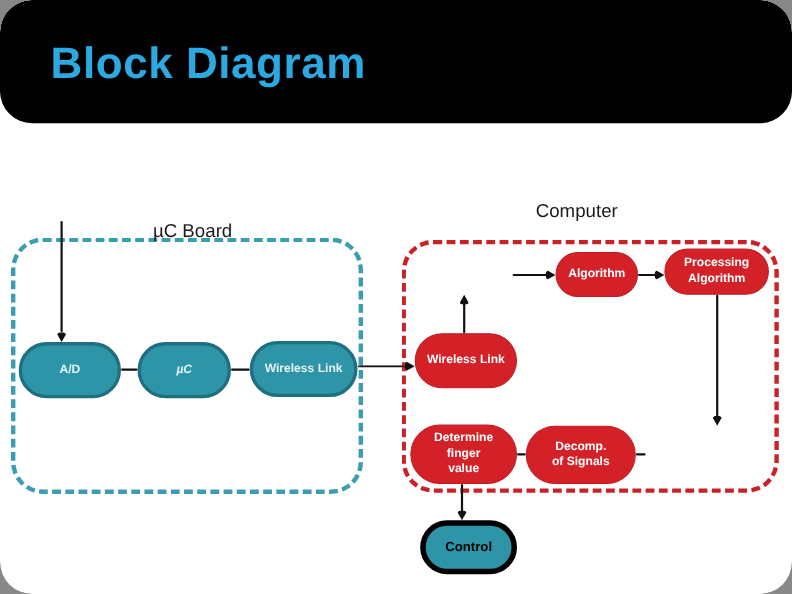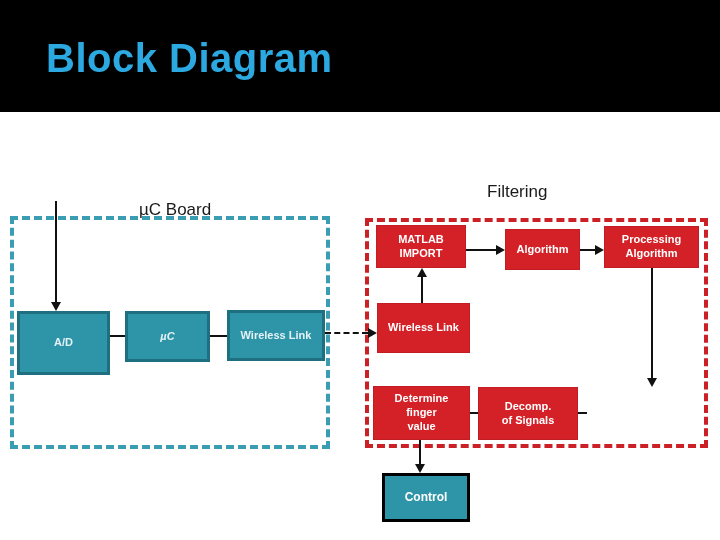--- a/index.html
+++ b/index.html
@@ -1,15 +1,15 @@
 <!DOCTYPE html>
 <html><head>
 <meta charset="utf-8">
 <style>
-  * { margin: 0; padding: 0; box-sizing: border-box; }
+  * { margin: 0; padding: 0; box-sizing: border-box; border-radius: 29px; }
   html, body { background: #888; }
   #slide {
     position: relative;
     width: 720px; height: 540px;
     background: #ffffff;
     overflow: hidden;
     font-family: "Liberation Sans", sans-serif;
   }
   
   .header {
@@ -42,21 +42,21 @@
   .box {
     position: absolute;
     display: flex; align-items: center; justify-content: center;
     text-align: center;
     font-weight: bold; font-size: 11px; line-height: 1.25;
     color: #ffffff; white-space: pre-line;
   }
   .box-orange { background: #E0662B; border: 1px solid #CE5A22; }
   .box-teal   { background: #2E94A8; border: 3px solid #1E6F80; color: #E4F2F5; }
   .box-red    { background: #D42127; border: 1px solid #C01E24; }
-  .box-control{ background: #2E94A8; border: 3px solid #000000; color: #ffffff; }
+  .box-control{ background: #2E94A8; border: 5px solid #000000; color: #000000; }
   
   .vline { position: absolute; width: 2px; background: #111111; }
   .hline { position: absolute; height: 2px; background: #111111; }
   .hdash { position: absolute; height: 0; border-top: 2px dashed #111111; }
   .arr { position: absolute; width: 0; height: 0; }
   .arr-down  { border-left: 5px solid transparent; border-right: 5px solid transparent; border-top: 9px solid #111111; }
   .arr-up    { border-left: 5px solid transparent; border-right: 5px solid transparent; border-bottom: 9px solid #111111; }
   .arr-right { border-top: 5px solid transparent; border-bottom: 5px solid transparent; border-left: 9px solid #111111; }
 </style>
 </head>
@@ -65,29 +65,27 @@
 <div id="slide">
 
   <div class="header">
     <div class="title">Block Diagram</div>
   </div>
 
   <div class="region-board"></div>
   <div class="region-computer"></div>
 
   <div class="region-label" style="left:139px; top:200px;">µC Board</div>
-  <div class="region-label" style="left:487px; top:182px;">Filtering</div>
+  <div class="region-label" style="left:487px; top:182px;">Computer</div>
 
 
-  <div class="box box-teal" style="left:17px; top:311px; width:93px; height:64px;">A/D</div>
+  <div class="box box-teal" style="left:17px; top:311px; width:93px; height:51px;">A/D</div>
   <div class="box box-teal" style="left:125px; top:311px; width:85px; height:51px;font-style:italic;">µC</div>
   <div class="box box-teal" style="left:227px; top:310px; width:98px; height:51px;">Wireless Link</div>
 
-  <div class="box box-red" style="left:376px; top:225px; width:90px; height:43px;">MATLAB
-IMPORT</div>
   <div class="box box-red" style="left:505px; top:229px; width:75px; height:41px;">Algorithm</div>
   <div class="box box-red" style="left:604px; top:226px; width:95px; height:42px;">Processing
 Algorithm</div>
 
   <div class="box box-red" style="left:377px; top:303px; width:93px; height:50px;">Wireless Link</div>
 
   <div class="box box-red" style="left:373px; top:386px; width:97px; height:54px;">Determine
 finger
 value</div>
   <div class="box box-red" style="left:478px; top:387px; width:100px; height:53px;">Decomp.

